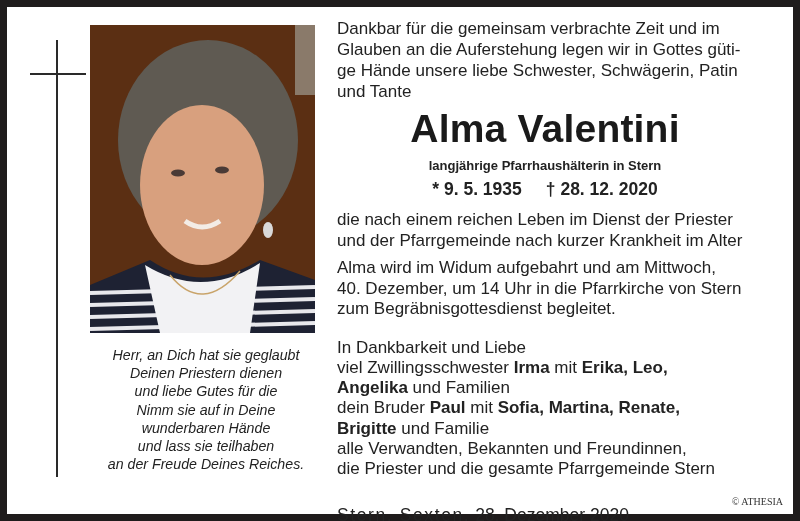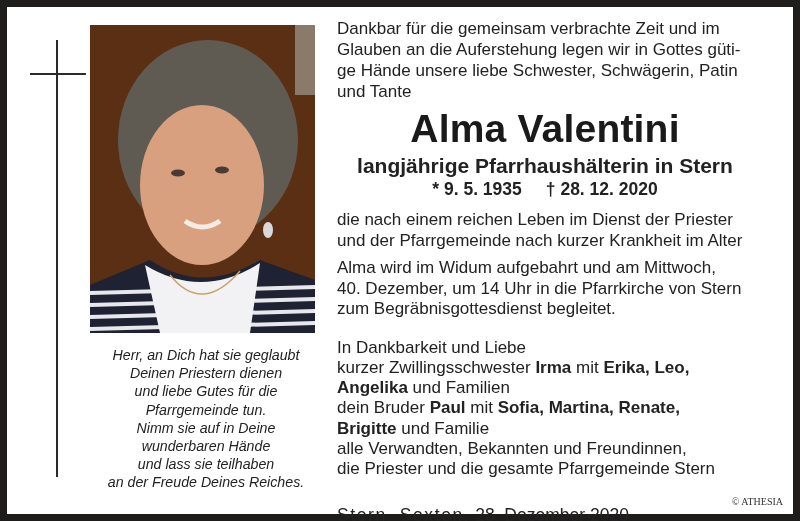--- a/index.html
+++ b/index.html
@@ -28,21 +28,21 @@
   }
   .verse div { white-space: nowrap; }
 
   .right { position: absolute; left: 337px; top: 18px; width: 416px; }
   .intro { font-size: 17px; line-height: 21px; text-align: justify; }
   .intro div { white-space: nowrap; }
   .name {
     text-align: center; font-weight: bold; font-size: 39px; line-height: 44px;
     margin-top: 5px; color: #1a1a1a; letter-spacing: 0.2px;
   }
-  .role { text-align: center; font-weight: bold; font-size: 21px; line-height: 22px; margin-top: 4px; }
+  .role { text-align: center; font-weight: bold; font-size: 13px; line-height: 22px; margin-top: 4px; }
   .dates { text-align: center; font-weight: bold; font-size: 17.5px; line-height: 24px; }
   .dates span { display: inline-block; }
   .dates .gap { width: 24px; }
   .para { font-size: 17px; line-height: 20.5px; margin-top: 7px; }
   .para div { white-space: nowrap; }
   .para.first { margin-top: 9px; }
   .family { font-size: 17px; line-height: 20.3px; margin-top: 18px; }
   .family div { white-space: nowrap; }
   .family b { font-weight: bold; }
   .place { font-size: 17.5px; line-height: 22px; margin-top: 24px; white-space: nowrap; }
@@ -74,21 +74,20 @@
     <path d="M 55 240 Q 112 275 170 238 L 160 308 L 70 308 Z" fill="#f2f2f4"></path>
     <path d="M 80 250 Q 112 290 150 246" stroke="#c9a46a" stroke-width="1.5" fill="none"></path>
     <ellipse cx="178" cy="205" rx="5" ry="8" fill="#d9d9d9"></ellipse>
   </svg>
 </div>
 
 <div class="verse">
   <div>Herr, an Dich hat sie geglaubt</div>
   <div>Deinen Priestern dienen</div>
   <div>und liebe Gutes für die</div>
-  <div>Pfarrgemeinde tun.</div>
   <div>Nimm sie auf in Deine</div>
   <div>wunderbaren Hände</div>
   <div>und lass sie teilhaben</div>
   <div>an der Freude Deines Reiches.</div>
 </div>
 
 <div class="right">
   <div class="intro">
     <div>Dankbar für die gemeinsam verbrachte Zeit und im</div>
     <div>Glauben an die Auferstehung legen wir in Gottes güti-</div>
@@ -108,21 +107,21 @@
   </div>
 
   <div class="para">
     <div>Alma wird im Widum aufgebahrt und am Mittwoch,</div>
     <div>40. Dezember, um 14 Uhr in die Pfarrkirche von Stern</div>
     <div>zum Begräbnisgottesdienst begleitet.</div>
   </div>
 
   <div class="family">
     <div>In Dankbarkeit und Liebe</div>
-    <div><span>kurzer Zwillingsschwester </span><b>Irma</b><span> mit </span><b>Erika, Leo,</b></div>
+    <div><span>viel Zwillingsschwester </span><b>Irma</b><span> mit </span><b>Erika, Leo,</b></div>
     <div><b>Angelika</b><span> und Familien</span></div>
     <div><span>dein Bruder </span><b>Paul</b><span> mit </span><b>Sofia, Martina, Renate,</b></div>
     <div><b>Brigitte</b><span> und Familie</span></div>
     <div>alle Verwandten, Bekannten und Freundinnen,</div>
     <div>die Priester und die gesamte Pfarrgemeinde Stern</div>
   </div>
 
   <div class="place"><span class="spaced">Stern, Sexten,</span><span> 28. Dezember 2020</span></div>
 </div>
 

